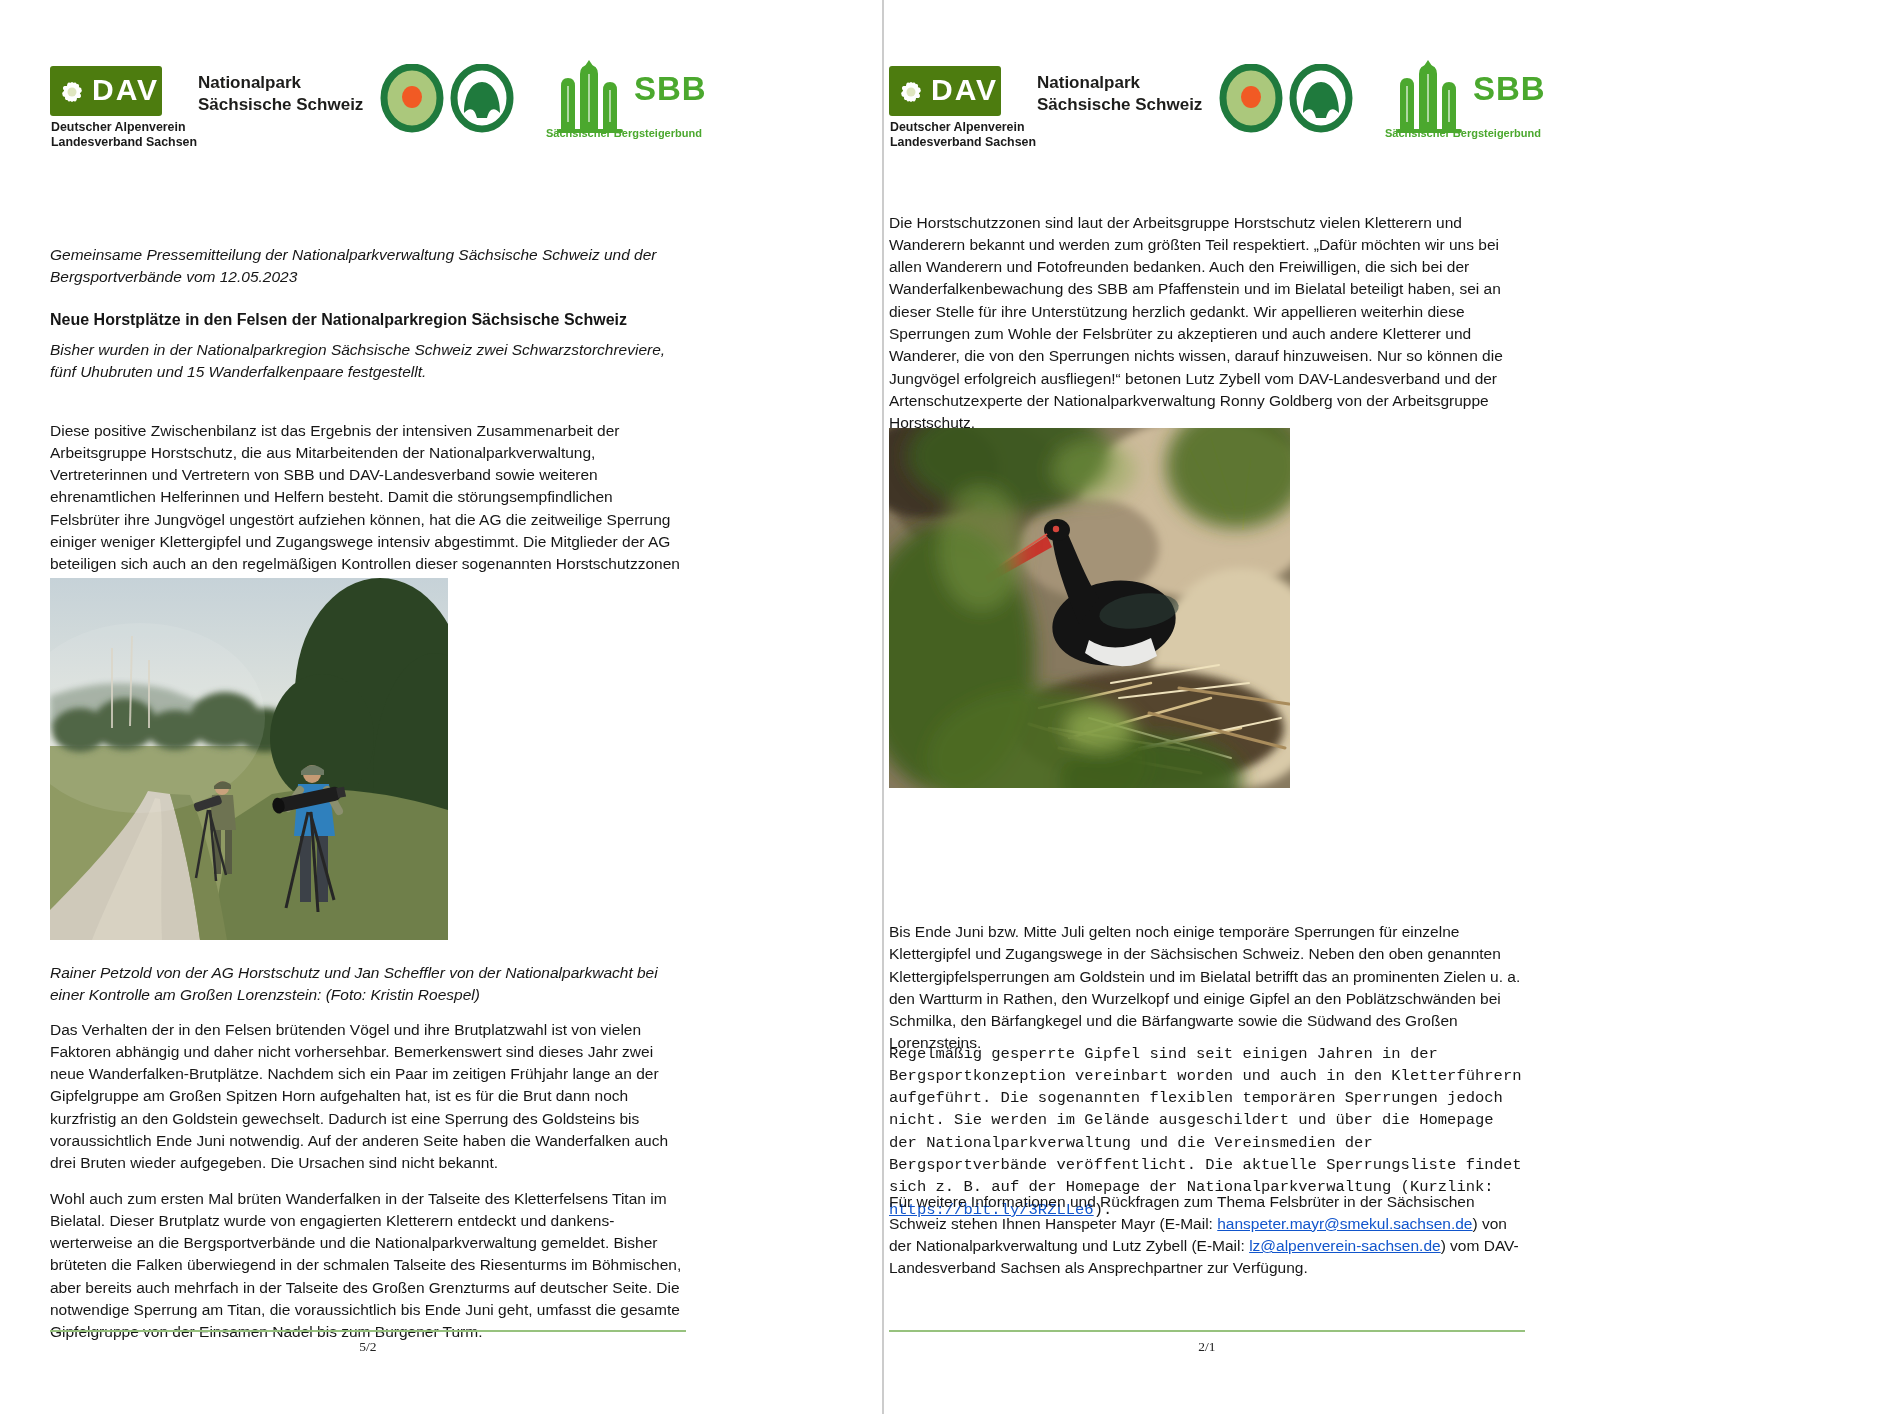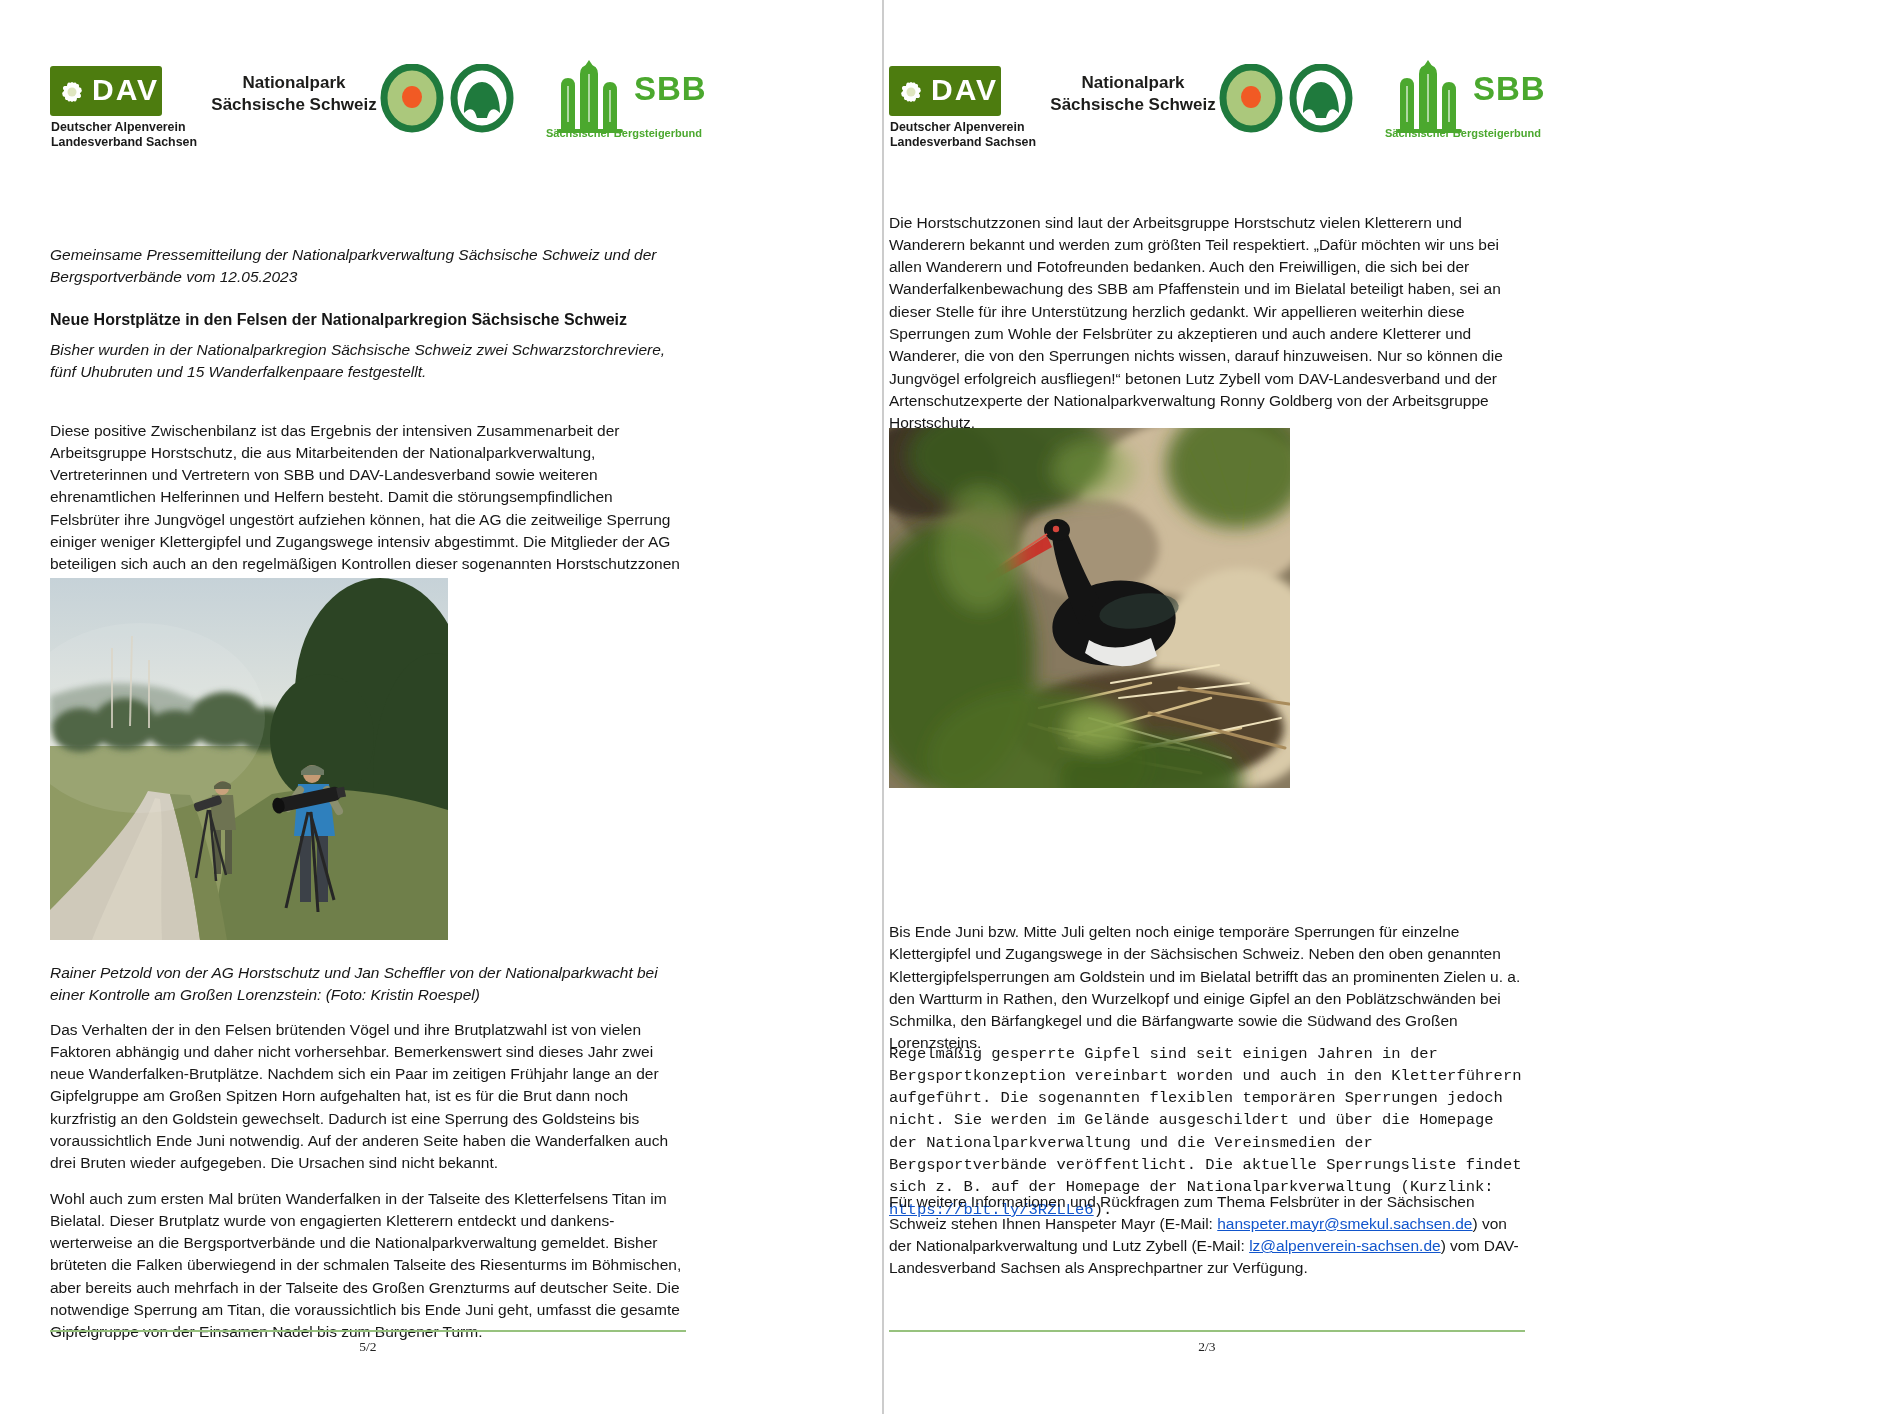--- a/index.html
+++ b/index.html
@@ -9,21 +9,21 @@
   #page1-col{left:50px;}
   #page2-col{left:889px;}
   .page-divider{position:absolute;left:882px;top:0;width:2px;height:1414px;background:#cccccc;}
 
   
   .logo-band{position:absolute;left:0;top:64px;width:636px;height:92px;}
   .dav-box{position:absolute;left:0;top:2px;width:112px;height:50px;background:#4d7c0f;border-radius:3px;}
   .dav-word{position:absolute;left:42px;top:7px;font-size:30px;font-weight:800;letter-spacing:2px;color:#ffffff;}
   .dav-edelweiss{position:absolute;left:4px;top:8px;}
   .dav-sub{position:absolute;left:1px;top:56px;font-size:12.4px;line-height:14.6px;font-weight:700;color:#1a1a1a;white-space:nowrap;}
-  .np-text{position:absolute;left:148px;top:8px;width:192px;text-align:center;font-size:17px;line-height:21.5px;font-weight:800;color:#1d1d1b;}
+  .np-text{position:absolute;left:148px;top:8px;width:192px;font-size:17px;line-height:21.5px;font-weight:800;color:#1d1d1b;}
   .np-circles{position:absolute;left:330px;top:0px;}
   .sbb-rocks{position:absolute;left:505px;top:-4px;}
   .sbb-word{position:absolute;left:584px;top:6px;font-size:33px;font-weight:800;letter-spacing:1px;color:#4ba82e;}
   .sbb-sub{position:absolute;left:496px;top:63px;width:198px;text-align:left;font-size:11px;font-weight:700;color:#4ba82e;white-space:nowrap;}
 
   
   .para{position:absolute;left:0;width:636px;font-size:15.5px;line-height:22.3px;color:#161616;}
   .italic{font-style:italic;}
   .headline{font-weight:700;font-size:16px;}
   .photo{position:absolute;left:0;overflow:hidden;}
@@ -310,16 +310,16 @@
       </svg>
     </div>
 
     <p class="para" id="p2-para2">Bis Ende Juni bzw. Mitte Juli gelten noch einige temporäre Sperrungen für einzelne Klettergipfel und Zugangswege in der Sächsischen Schweiz. Neben den oben genannten Klettergipfelsperrungen am Goldstein und im Bielatal betrifft das an prominenten Zielen u. a. den Wartturm in Rathen, den Wurzelkopf und einige Gipfel an den Poblätzschwänden bei Schmilka, den Bärfangkegel und die Bärfangwarte sowie die Südwand des Großen Lorenzsteins.</p>
 
     <p class="para" id="p2-para3"><span>Regelmäßig gesperrte Gipfel sind seit einigen Jahren in der Bergsportkonzeption vereinbart worden und auch in den Kletterführern aufgeführt. Die sogenannten flexiblen temporären Sperrungen jedoch nicht. Sie werden im Gelände ausgeschildert und über die Homepage der Nationalparkverwaltung und die Vereinsmedien der Bergsportverbände veröffentlicht. Die aktuelle Sperrungsliste findet sich z. B. auf der Homepage der Nationalparkverwaltung (Kurzlink: </span><a class="link">https://bit.ly/3RZLLe6</a><span>).</span></p>
 
     <p class="para" id="p2-para4"><span>Für weitere Informationen und Rückfragen zum Thema Felsbrüter in der Sächsischen Schweiz stehen Ihnen Hanspeter Mayr (E-Mail: </span><a class="link">hanspeter.mayr@smekul.sachsen.de</a><span>) von der Nationalparkverwaltung und Lutz Zybell (E-Mail: </span><a class="link">lz@alpenverein-sachsen.de</a><span>) vom DAV-Landesverband Sachsen als Ansprechpartner zur Verfügung.</span></p>
 
     <div class="rule" id="p2-rule"></div>
-    <div class="pagenum" id="p2-num">2/3</div>
+    <div class="pagenum" id="p2-num">2/1</div>
   </div>
 
 </div>
 
 </body></html>

